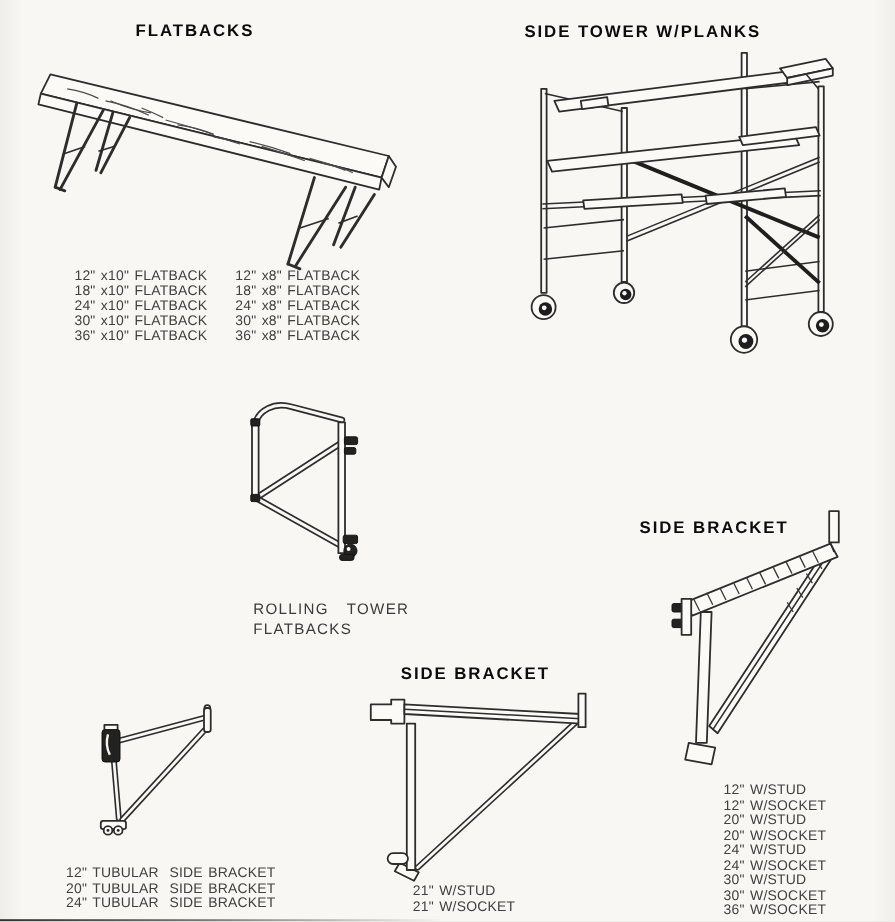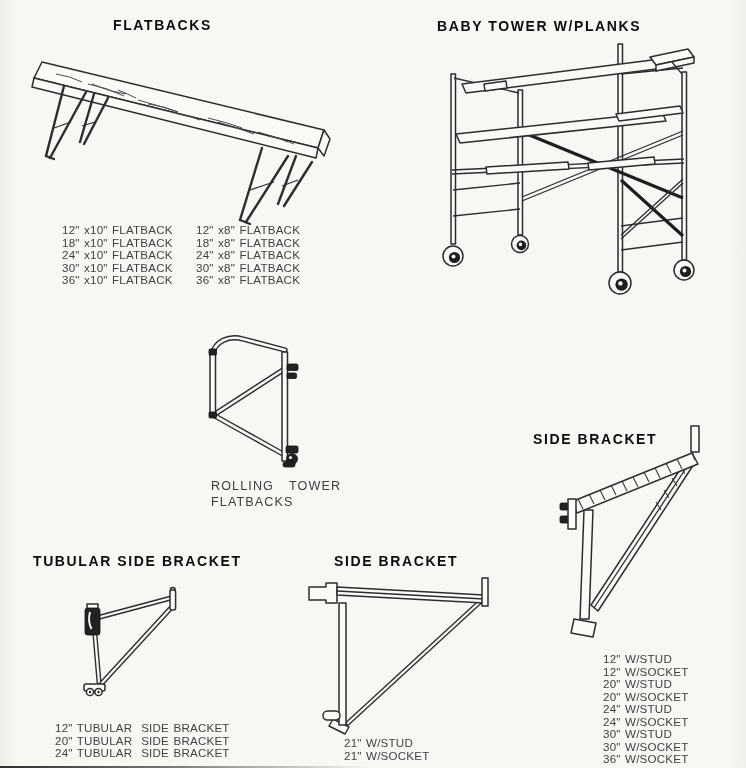--- a/index.html
+++ b/index.html
@@ -73,21 +73,21 @@
       <path class="thin" d="M222,138 L246,130"></path>
       <path class="tube" d="M268,104 L250,152"></path>
       <path class="tube" d="M284,110 L256,154"></path>
       <path class="thin" d="M254,134 L270,128"></path>
     </g>
   </svg>
 
   <div class="list" style="left:62px;top:224px;"><div>12" x10" FLATBACK</div><div>18" x10" FLATBACK</div><div>24" x10" FLATBACK</div><div>30" x10" FLATBACK</div><div>36" x10" FLATBACK</div></div>
   <div class="list" style="left:196px;top:224px;"><div>12" x8" FLATBACK</div><div>18" x8" FLATBACK</div><div>24" x8" FLATBACK</div><div>30" x8" FLATBACK</div><div>36" x8" FLATBACK</div></div>
 
-  <div class="title" style="left:437px;top:18px;">BABY TOWER W/PLANKS</div>
+  <div class="title" style="left:437px;top:18px;">SIDE TOWER W/PLANKS</div>
 
   <svg style="left:428px;top:40px;" width="280" height="258" viewBox="0 0 280 258" aria-hidden="true">
 
     <rect class="face" x="23" y="34" width="4.5" height="170"></rect>
     <rect class="face" x="90" y="50" width="4.5" height="145"></rect>
     <rect class="face" x="190" y="4" width="4.5" height="228"></rect>
     <rect class="face" x="254" y="32" width="4.5" height="188"></rect>
 
     <path class="thin" d="M26,38 L91,53"></path>
     <path class="thin" d="M193,34 L255,28"></path>
@@ -158,23 +158,22 @@
       <rect class="blk" x="92" y="43" width="9.5" height="5.5" rx="1.5"></rect>
     </g>
     <g>
       <rect class="blk" x="91" y="116" width="12" height="7" rx="1.5"></rect>
       <circle class="blk" cx="97" cy="129" r="5.5"></circle>
       <circle cx="95.5" cy="127.5" r="1.6" fill="#f8f7f4"></circle>
       <rect class="blk" x="88" y="132" width="12" height="5" rx="2"></rect>
     </g>
   </svg>
 
-  <div class="caption" style="left:211px;top:478px;"><div>ROLLING  TOWER</div><div>FLATBACKS</div></div>
-
-  <div class="title" style="left:33px;top:553px;">TUBULAR SIDE BRACKET</div>
+  <div class="caption" style="left:211px;top:500px;"><div>ROLLING  TOWER</div><div>FLATBACKS</div></div>
+
 
   <svg style="left:82px;top:585px;" width="102" height="115" viewBox="0 0 102 115" aria-hidden="true">
     <path class="pipeO2" d="M18,32 L89,13"></path>
     <path class="pipeI2" d="M18,32 L89,13"></path>
     <path class="pipeO2" d="M13,50 L17,97"></path>
     <path class="pipeI2" d="M13,50 L17,97"></path>
     <path class="pipeO2" d="M20,98 L88,24"></path>
     <path class="pipeI2" d="M20,98 L88,24"></path>
     <g>
       <rect class="face" x="5" y="19" width="11" height="5"></rect>

